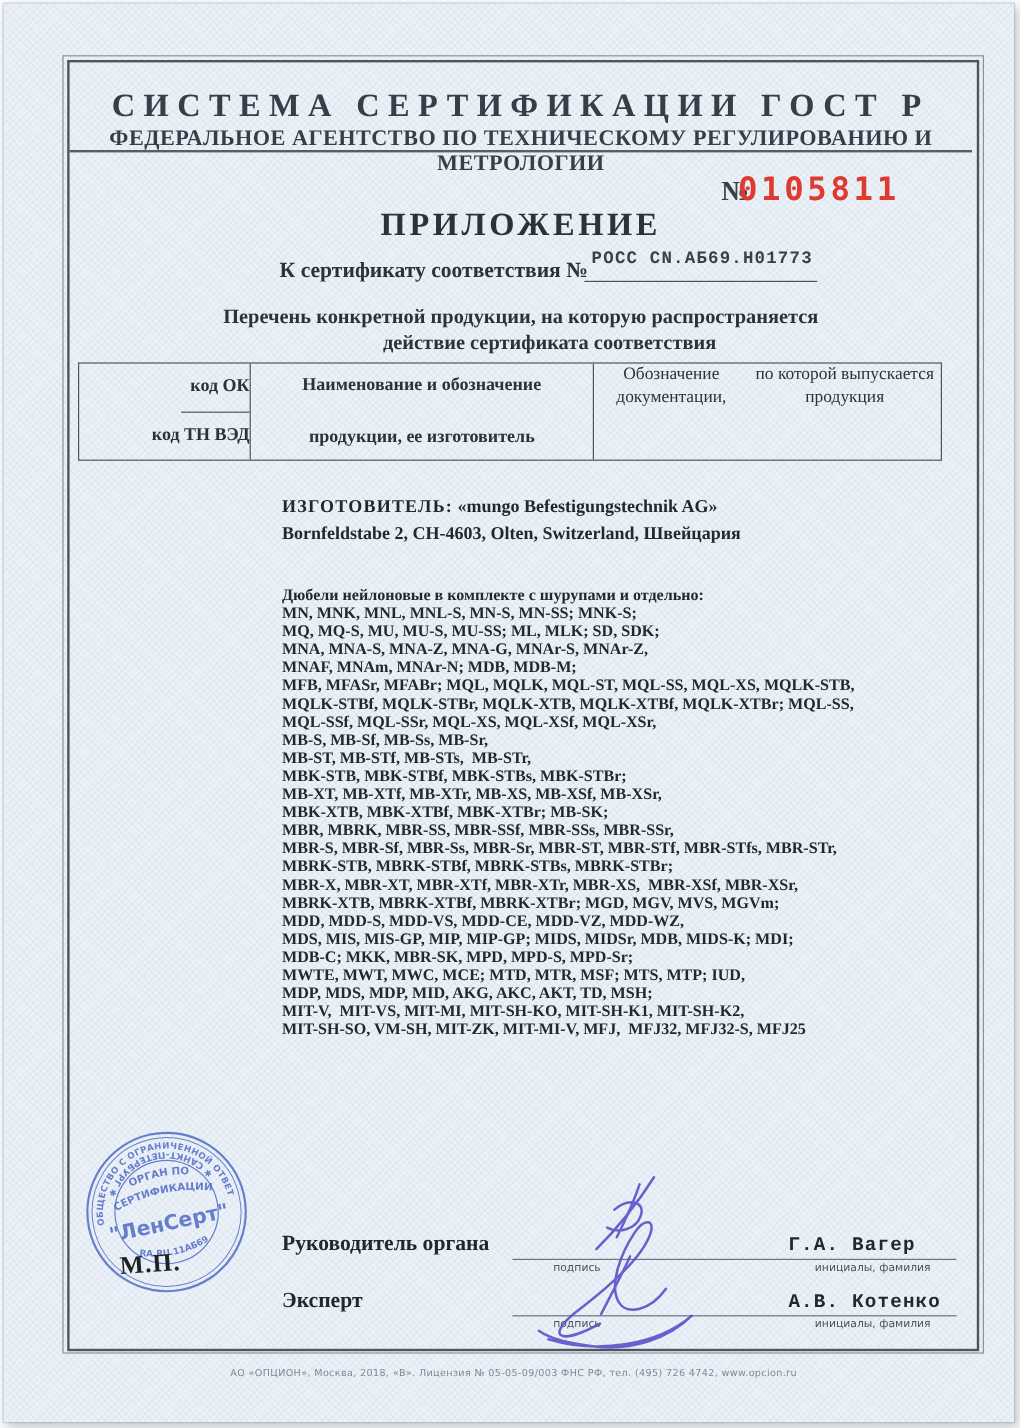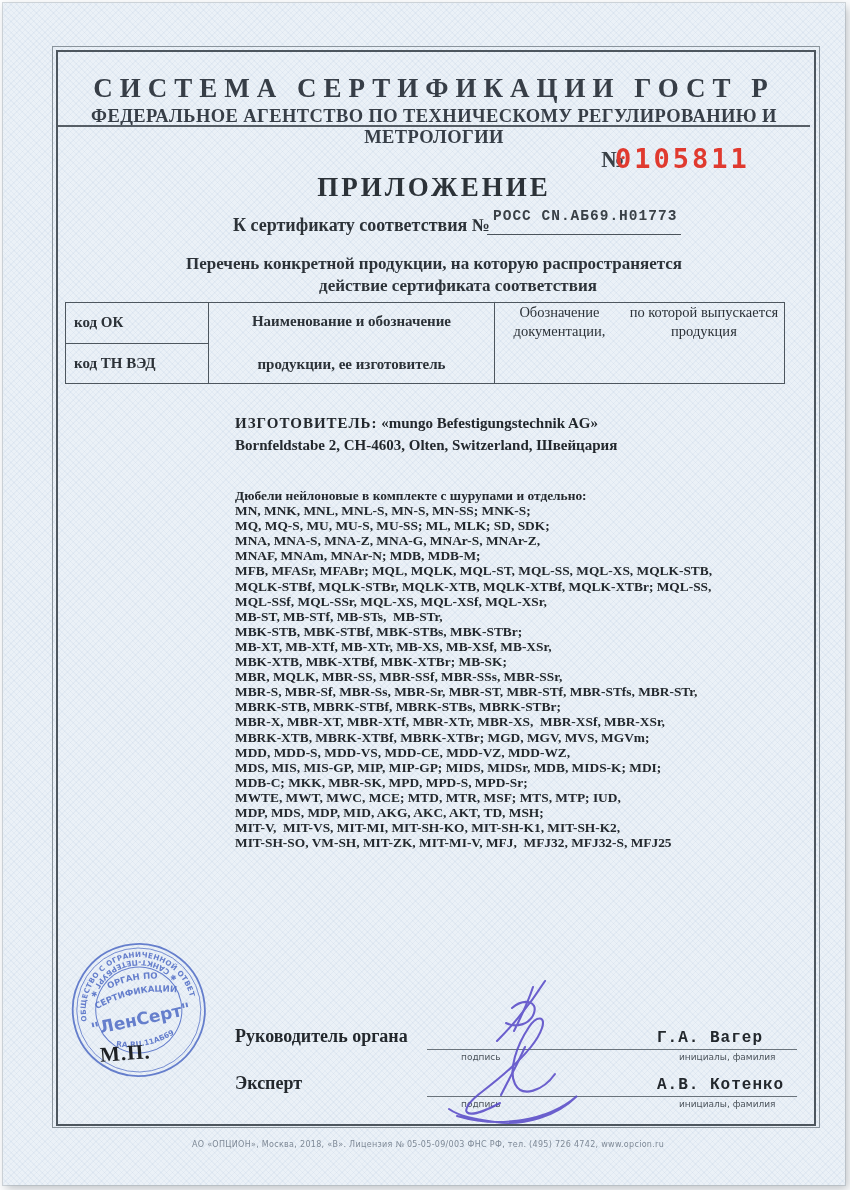--- a/index.html
+++ b/index.html
@@ -20,21 +20,21 @@
   .hdr-rule{left:55px;top:122px;width:752px;height:2px;background:#565e66;}
   .num-label{left:598px;top:144px;font-size:23px;font-weight:bold;color:#3a4147;}
   .num-value{left:612px;top:140px;font-size:27px;font-weight:bold;letter-spacing:3px;color:#e03a2f;font-family:"DejaVu Sans Mono",monospace;}
   .title-main{top:169px;font-size:27px;font-weight:bold;letter-spacing:3px;color:#2c3238;}
   .cert-label{left:230px;top:212px;font-size:18px;font-weight:bold;color:#2c3238;}
   .cert-value{left:490px;top:205px;font-size:14.5px;font-weight:bold;letter-spacing:1px;color:#3a4147;font-family:"Liberation Mono",monospace;}
   .cert-underline{left:484px;top:231px;width:194px;height:1px;background:#4b535b;}
   .sub1{top:251px;font-size:17px;font-weight:bold;color:#2c3238;}
   .sub2{top:273px;font-size:17px;font-weight:bold;color:#2c3238;padding-left:24px;}
   .tbl{left:62px;top:299px;width:718px;height:80px;border:1.5px solid #4d565e;display:flex;color:#2c3238;}
-  .tbl .c1{width:142px;display:flex;flex-direction:column;}
+  .tbl .c1{width:142px;display:flex;flex-direction:column;align-items:flex-end;}
   .tbl .c1 .cell{flex:1;display:flex;align-items:center;padding-left:8px;font-size:15px;font-weight:bold;}
   .tbl .c1 .cell.first{border-bottom:1px solid #4d565e;}
   .tbl .c2{width:285px;border-left:1.5px solid #4d565e;display:flex;flex-direction:column;justify-content:center;text-align:center;font-size:15px;font-weight:bold;line-height:19px;gap:24px;}
   .tbl .c3{flex:1;border-left:1.5px solid #4d565e;display:flex;flex-direction:row;justify-content:center;text-align:center;font-size:14.5px;font-weight:normal;line-height:19px;}
   .manu1{left:232px;top:412px;font-size:15px;font-weight:bold;color:#23282d;}
   .manu1 .lbl{letter-spacing:1px;}
   .manu2{left:232px;top:434px;font-size:15px;font-weight:bold;color:#23282d;}
   .plist{left:232px;top:485px;width:560px;font-size:13.4px;font-weight:bold;color:#23282d;}
   .product-line{line-height:15.1px;white-space:pre;}
   .stamp-wrap{left:50px;top:925px;width:172px;height:166px;transform:rotate(-12deg);opacity:.92;}
@@ -106,25 +106,26 @@
   <div class="abs plist">
     <div class="product-line">Дюбели нейлоновые в комплекте с шурупами и отдельно:</div>
     <div>
         <div class="product-line">MN, MNK, MNL, MNL-S, MN-S, MN-SS; MNK-S;</div>
         <div class="product-line">MQ, MQ-S, MU, MU-S, MU-SS; ML, MLK; SD, SDK;</div>
         <div class="product-line">MNA, MNA-S, MNA-Z, MNA-G, MNAr-S, MNAr-Z,</div>
         <div class="product-line">MNAF, MNAm, MNAr-N; MDB, MDB-M;</div>
         <div class="product-line">MFB, MFASr, MFABr; MQL, MQLK, MQL-ST, MQL-SS, MQL-XS, MQLK-STB,</div>
         <div class="product-line">MQLK-STBf, MQLK-STBr, MQLK-XTB, MQLK-XTBf, MQLK-XTBr; MQL-SS,</div>
         <div class="product-line">MQL-SSf, MQL-SSr, MQL-XS, MQL-XSf, MQL-XSr,</div>
+        <div class="product-line">MB-S, MB-Sf, MB-Ss, MB-Sr,</div>
         <div class="product-line">MB-ST, MB-STf, MB-STs,  MB-STr,</div>
         <div class="product-line">MBK-STB, MBK-STBf, MBK-STBs, MBK-STBr;</div>
         <div class="product-line">MB-XT, MB-XTf, MB-XTr, MB-XS, MB-XSf, MB-XSr,</div>
         <div class="product-line">MBK-XTB, MBK-XTBf, MBK-XTBr; MB-SK;</div>
-        <div class="product-line">MBR, MQLK, MBR-SS, MBR-SSf, MBR-SSs, MBR-SSr,</div>
+        <div class="product-line">MBR, MBRK, MBR-SS, MBR-SSf, MBR-SSs, MBR-SSr,</div>
         <div class="product-line">MBR-S, MBR-Sf, MBR-Ss, MBR-Sr, MBR-ST, MBR-STf, MBR-STfs, MBR-STr,</div>
         <div class="product-line">MBRK-STB, MBRK-STBf, MBRK-STBs, MBRK-STBr;</div>
         <div class="product-line">MBR-X, MBR-XT, MBR-XTf, MBR-XTr, MBR-XS,  MBR-XSf, MBR-XSr,</div>
         <div class="product-line">MBRK-XTB, MBRK-XTBf, MBRK-XTBr; MGD, MGV, MVS, MGVm;</div>
         <div class="product-line">MDD, MDD-S, MDD-VS, MDD-CE, MDD-VZ, MDD-WZ,</div>
         <div class="product-line">MDS, MIS, MIS-GP, MIP, MIP-GP; MIDS, MIDSr, MDB, MIDS-K; MDI;</div>
         <div class="product-line">MDB-C; MKK, MBR-SK, MPD, MPD-S, MPD-Sr;</div>
         <div class="product-line">MWTE, MWT, MWC, MCE; MTD, MTR, MSF; MTS, MTP; IUD,</div>
         <div class="product-line">MDP, MDS, MDP, MID, AKG, AKC, AKT, TD, MSH;</div>
         <div class="product-line">MIT-V,  MIT-VS, MIT-MI, MIT-SH-KO, MIT-SH-K1, MIT-SH-K2,</div>

